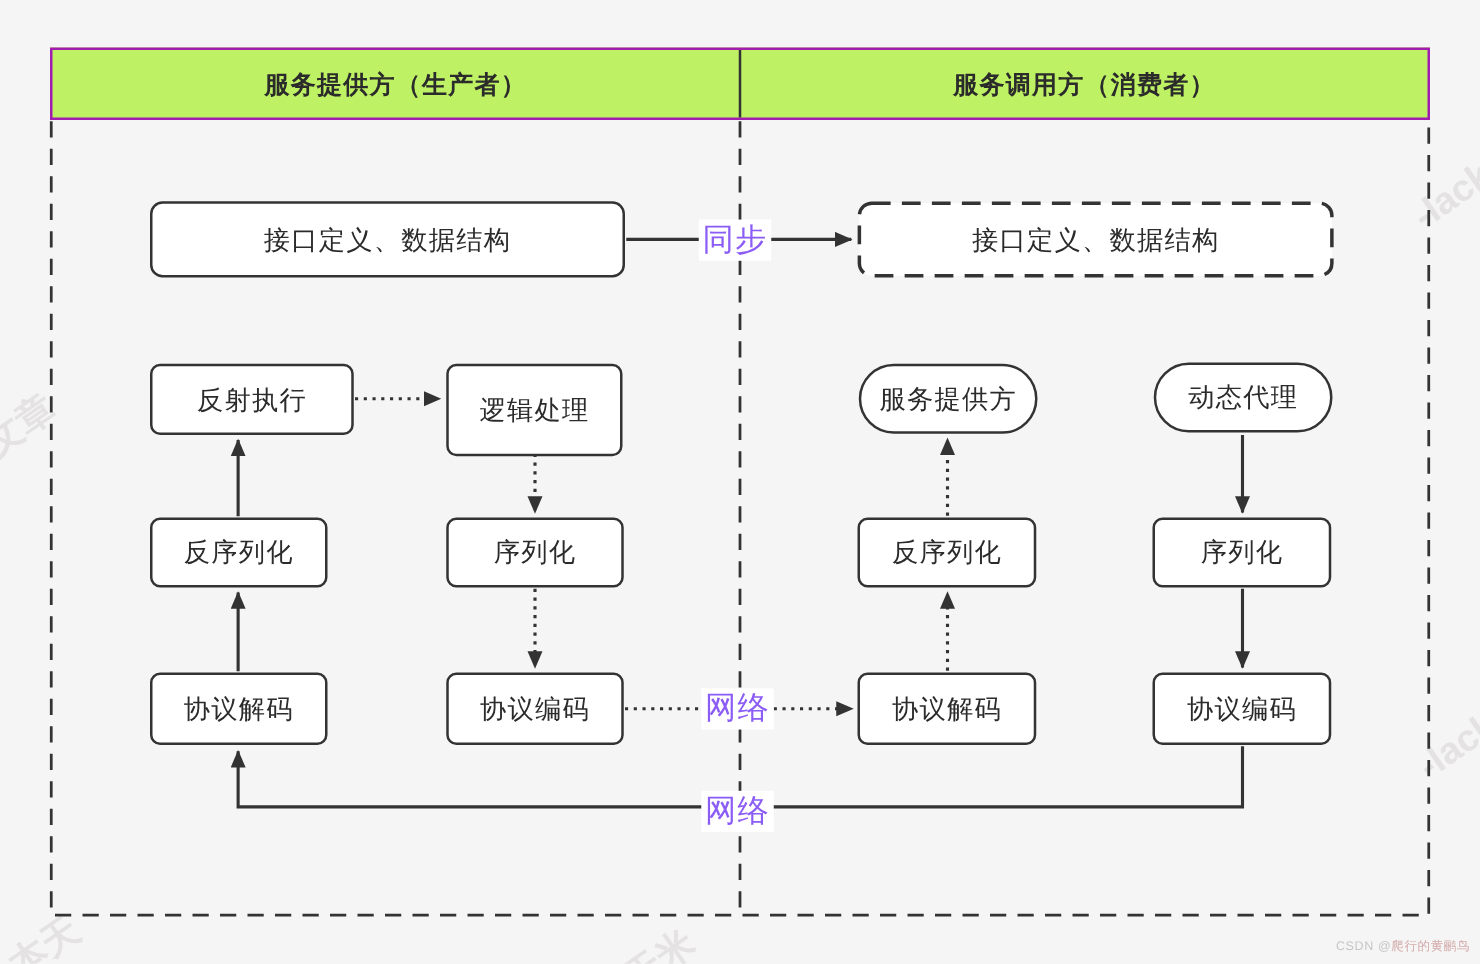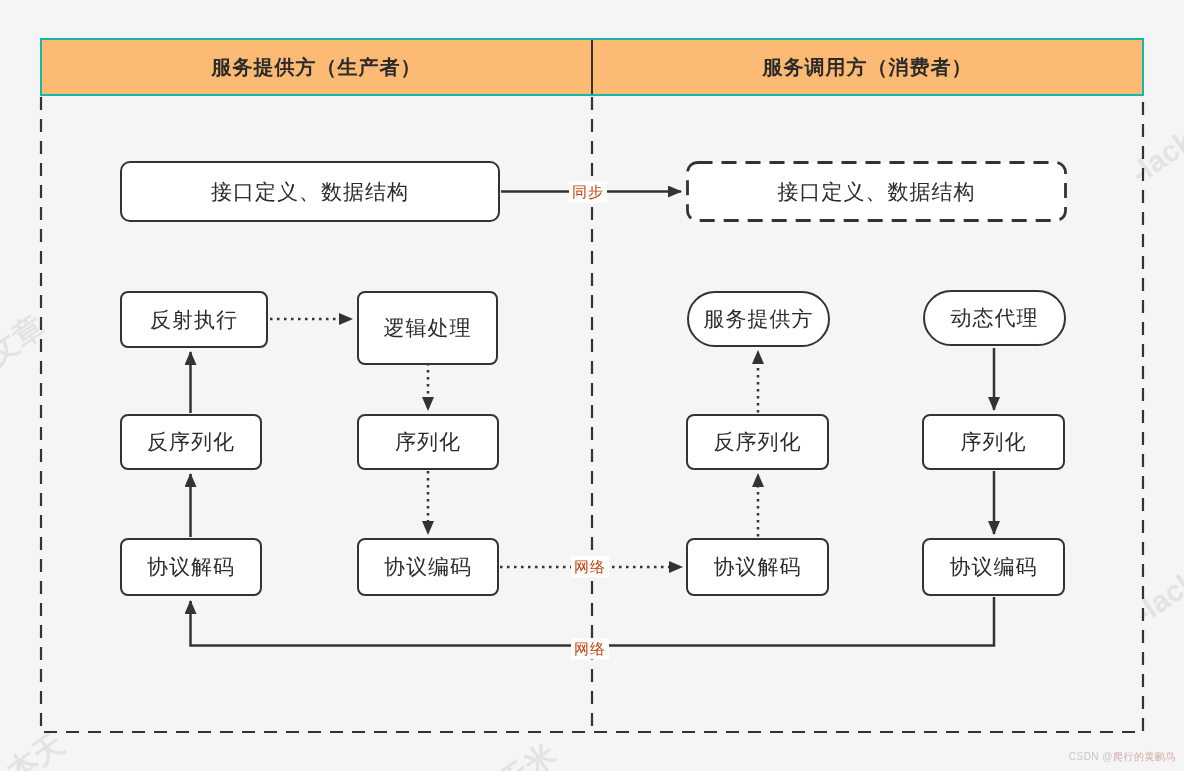--- a/index.html
+++ b/index.html
@@ -18,21 +18,21 @@
     position:absolute;z-index:0;
     color:#e4e2e2;font-size:30px;font-weight:bold;
     transform:rotate(-35deg);
     white-space:nowrap;
     user-select:none;
   }
   #connectors{position:absolute;left:0;top:0;z-index:1;}
   
   .header{
     position:absolute;left:40px;top:38px;width:1104px;height:58px;
-    border:2px solid #14b8a6;background:#fdba74;
+    border:2px solid #a21caf;background:#bef264;
     box-sizing:border-box;z-index:2;
     display:flex;
   }
   .header-cell{
     flex:1;display:flex;align-items:center;justify-content:center;
     font-size:20px;font-weight:bold;color:#2b2b2b;
     letter-spacing:1px;
   }
   .header-divider{width:2px;background:#333;}
   
@@ -41,22 +41,22 @@
     background:#fff;border:2.5px solid #333;border-radius:8px;
     display:flex;align-items:center;justify-content:center;
     font-size:21px;color:#2b2b2b;letter-spacing:1px;
   }
   .box.wide{border-radius:10px;}
   .box.stadium{border-radius:28px;}
   .box.ghost{background:transparent;border:none;} 
   
   .chip{
     position:absolute;z-index:3;
-    background:#fff;color:#c2410c;
-    font-size:15px;letter-spacing:1px;
+    background:#fff;color:#8b5cf6;
+    font-size:25px;letter-spacing:1px;
     padding:2px 3px;line-height:1.15;
     transform:translate(-50%,-50%);
     white-space:nowrap;
   }
   
   .csdn{
     position:absolute;right:8px;top:750px;z-index:4;
     font-size:10px;letter-spacing:.5px;
     color:#c6c6c6;white-space:nowrap;
   }
@@ -111,21 +111,21 @@
     <path d="M994,597 L994,645.5 L190.5,645.5 L190.5,601" fill="none" stroke="#333" stroke-width="2.5" marker-end="url(#ah)"></path>
   </svg>
 
   <div class="header">
     <div class="header-cell">服务提供方（生产者）</div>
     <div class="header-divider"></div>
     <div class="header-cell">服务调用方（消费者）</div>
   </div>
 
   <div class="box wide" style="left:120px;top:161px;width:380px;height:61px;">接口定义、数据结构</div>
-  <div class="box" style="left:120px;top:291px;width:148px;height:57px;">反射执行</div>
+  <div class="box" style="left:120px;top:291px;width:163px;height:57px;">反射执行</div>
   <div class="box" style="left:357px;top:291px;width:141px;height:74px;">逻辑处理</div>
   <div class="box" style="left:120px;top:414px;width:142px;height:56px;">反序列化</div>
   <div class="box" style="left:357px;top:414px;width:142px;height:56px;">序列化</div>
   <div class="box" style="left:120px;top:538px;width:142px;height:58px;">协议解码</div>
   <div class="box" style="left:357px;top:538px;width:142px;height:58px;">协议编码</div>
 
   <div class="box wide ghost" style="left:686px;top:161px;width:381px;height:61px;">接口定义、数据结构</div>
   <div class="box stadium" style="left:687px;top:291px;width:143px;height:56px;">服务提供方</div>
   <div class="box stadium" style="left:923px;top:290px;width:143px;height:56px;">动态代理</div>
   <div class="box" style="left:686px;top:414px;width:143px;height:56px;">反序列化</div>

